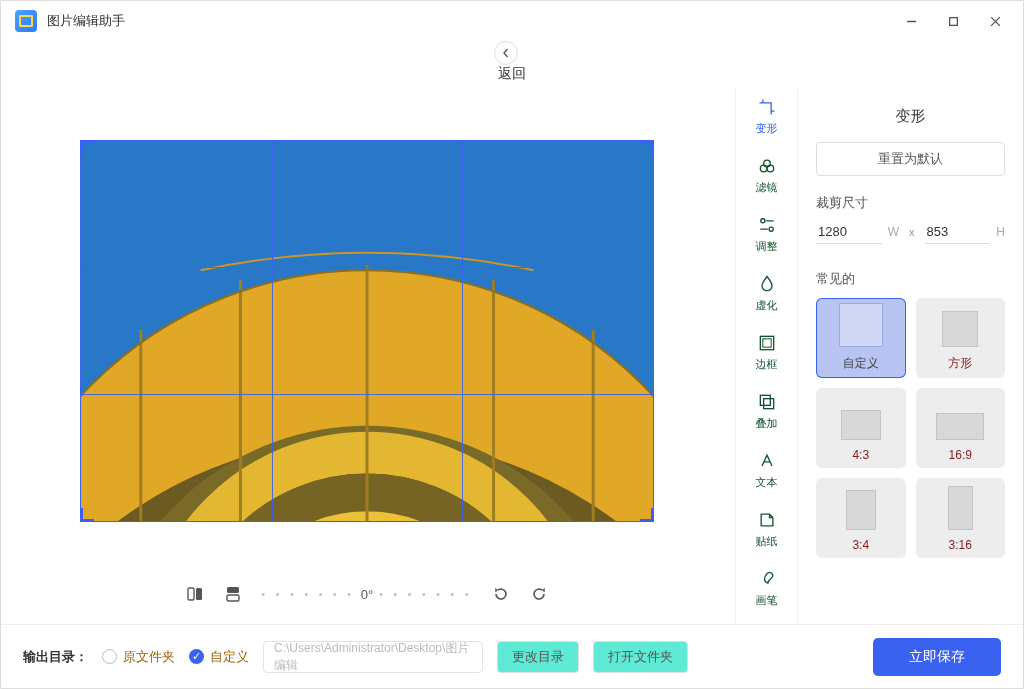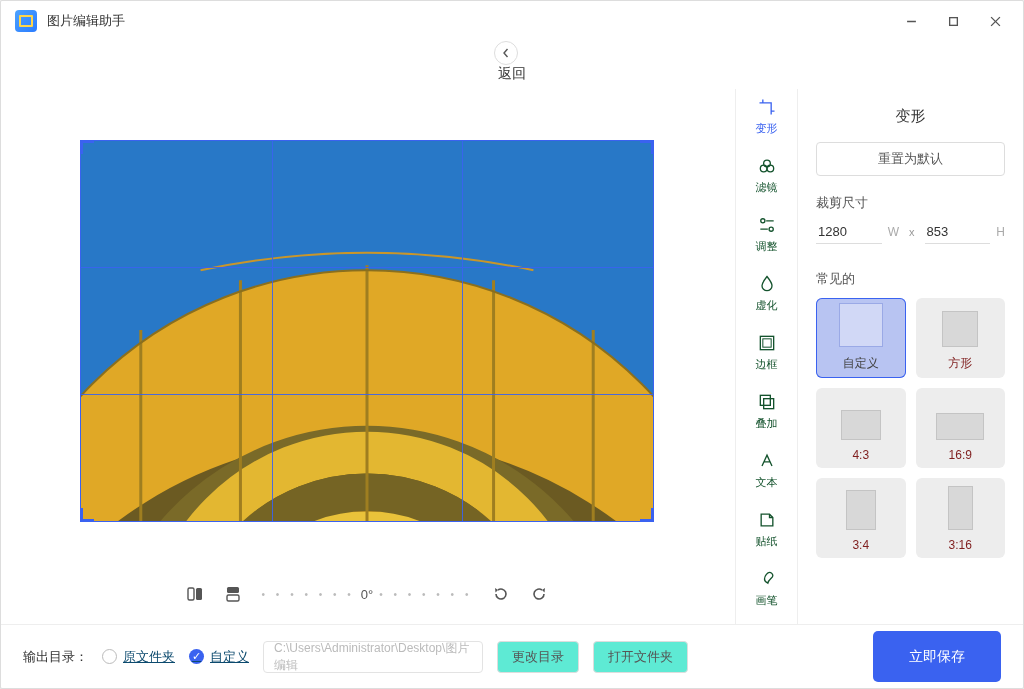--- a/index.html
+++ b/index.html
@@ -53,28 +53,28 @@
 .size-x { font-size:11px; color:#999; margin:0 4px; }
 .section-label { font-size:13px; color:#555; margin:8px 0 10px 0; }
 .preset-grid { display:grid; grid-template-columns:1fr 1fr; gap:10px; }
 .preset { background:#ededed; border-radius:6px; height:80px; display:flex; flex-direction:column; align-items:center; justify-content:flex-end; padding-bottom:6px; cursor:pointer; position:relative; }
 .preset.active { background:#b8c4f2; box-shadow:0 0 0 1px #3a62f0 inset; }
 .preset .shape { background:#d8d8d8; border:1px solid #c4c4c4; margin-bottom:8px; }
 .preset.active .shape { background:rgba(255,255,255,.35); border-color:#9aa9e6; }
 .preset .pl { font-size:12px; color:#7f1d1d; }
 .preset.active .pl { color:#444; }
 .footer { height:64px; border-top:1px solid #eee; display:flex; align-items:center; padding:0 22px; gap:14px; }
-.out-label { font-size:13px; color:#333; font-weight:400; }
-.radio-opt { display:flex; align-items:center; gap:6px; font-size:13px; color:#0c4a6e; cursor:pointer;text-decoration:underline; }
+.out-label { font-size:13px; color:#333; font-weight:700; }
+.radio-opt { display:flex; align-items:center; gap:6px; font-size:13px; color:#a16207; cursor:pointer; }
 .radio-circle { width:15px; height:15px; border:1.5px solid #bbb; border-radius:50%; }
 .radio-opt.sel .radio-circle { border:none; background:#3a62f0; display:flex; align-items:center; justify-content:center; }
 .radio-opt.sel .radio-circle::after { content:"✓"; color:#fff; font-size:11px; }
 .path-box { border:1px solid #e3e3e3; border-radius:4px; height:32px; padding:0 10px; font-size:12px; color:#bbb; display:flex; align-items:center; width:220px; }
 .footer-btn { border:1px solid #ddd; border-radius:4px; height:32px; padding:0 14px; font-size:13px; color:#555; background:#5eead4; cursor:pointer; }
-.save-btn { margin-left:auto; background:#3a62f0; color:#fff; border:none; border-radius:5px; height:51px; padding:0 36px; font-size:14px; cursor:pointer; }
+.save-btn { margin-left:auto; background:#3a62f0; color:#fff; border:none; border-radius:5px; height:38px; padding:0 36px; font-size:14px; cursor:pointer; }
 </style>
 </head>
 <body>
 
 <div class="window">
   <div class="titlebar">
     <div class="app-logo"></div>
     <div class="app-title">图片编辑助手</div>
     <div class="win-controls">
       <div class="win-btn">

